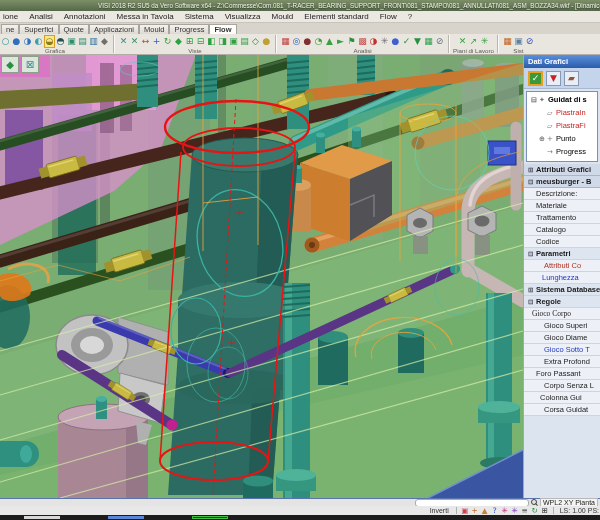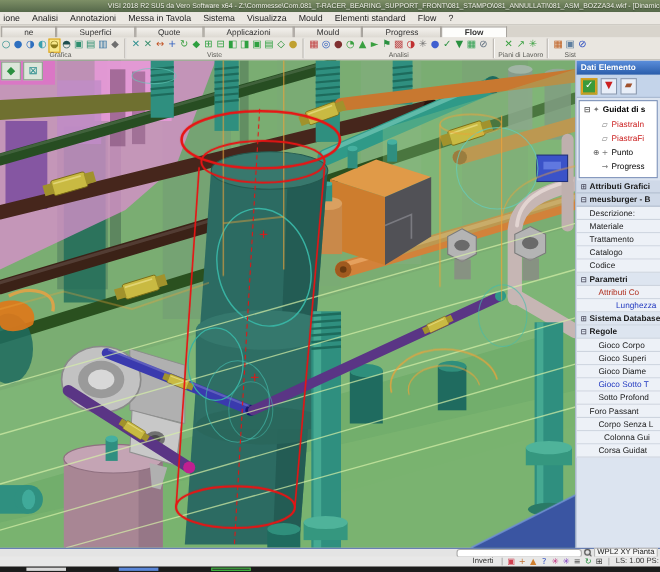--- a/index.html
+++ b/index.html
@@ -15,21 +15,21 @@
 
   
   .menubar{position:absolute;top:11px;left:0;width:600px;height:12px;
     background:#ebe8e2;border-bottom:1px solid #c9c5bd;box-sizing:border-box;
     display:flex;align-items:center;gap:11px;padding-left:3px;font-size:8px;color:#222;}
   .menuitem{white-space:nowrap;cursor:default;}
 
   
   .tabrow{position:absolute;top:23px;left:0;width:600px;height:11px;
     background:#d8d4cc;display:flex;align-items:flex-end;padding-left:1px;box-sizing:border-box;}
-  .tab{font-size:7.5px;line-height:9px;height:9px;padding:0 20px;border:1px solid #a8a49e;
+  .tab{font-size:7.5px;line-height:9px;height:9px;padding:0 4px;border:1px solid #a8a49e;
     border-bottom:none;background:linear-gradient(#f4f2ee,#ddd9d2);color:#333;white-space:nowrap;margin-top:21px;}
   .tab.sel{background:#fdfdfb;font-weight:bold;}
 
   
   .ribbon{position:absolute;top:34px;left:0;width:600px;height:21px;
     background:#e9e6e0;border-bottom:1px solid #b2aea6;box-sizing:border-box;
     display:flex;align-items:flex-start;}
   .rgroup{display:flex;flex-direction:column;align-items:center;padding-top:1px;}
   .ricons{display:flex;}
   .ricon{width:11px;height:13px;display:flex;align-items:center;justify-content:center;
@@ -519,21 +519,21 @@
     <div class="cicon">
           <span class="glyph" style="color: rgb(42, 144, 64);">◆</span>
         </div>
         <div class="cicon">
           <span class="glyph" style="color: rgb(46, 143, 143);">⊠</span>
         </div>
       </div>
   </div>
 
   <div class="panel">
-    <div class="panel-header">Dati Elemento</div>
+    <div class="panel-header">Dati Grafici</div>
     <div class="panel-toolbar">
 
     <div class="pticon sel" style="background: rgb(58, 154, 58);">
           <span class="glyph" style="color: rgb(255, 255, 255);">✓</span>
         </div>
         <div class="pticon">
           <span class="glyph" style="color: rgb(204, 32, 32);">▼</span>
         </div>
         <div class="pticon">
           <span class="glyph" style="color: rgb(160, 82, 45);">▰</span>
@@ -611,71 +611,71 @@
         <div class="prow group">
           <span class="pbox glyph">⊟</span>
           <span class="plb">Parametri</span>
         </div>
 
         <div class="prow" style="padding-left: 12px;">
           <span class="pbox glyph"></span>
           <span class="plb" style="color: rgb(176, 48, 32);">Attributi Co</span>
         </div>
 
-        <div class="prow" style="padding-left: 28px;">
+        <div class="prow" style="padding-left: 10px;">
           <span class="pbox glyph"></span>
           <span class="plb" style="color: rgb(32, 56, 192);">Lunghezza</span>
         </div>
 
         <div class="prow group">
           <span class="pbox glyph">⊞</span>
           <span class="plb">Sistema Database</span>
         </div>
 
         <div class="prow group">
           <span class="pbox glyph">⊟</span>
           <span class="plb">Regole</span>
         </div>
 
+        <div class="prow" style="padding-left: 0; font-family: Liberation Serif, serif;">
+          <span class="pbox glyph"></span>
+          <span class="plb">Gioco Corpo</span>
+        </div>
+
         <div class="prow" style="padding-left: 12px;">
           <span class="pbox glyph"></span>
-          <span class="plb">Gioco Corpo</span>
+          <span class="plb">Gioco Superi</span>
         </div>
 
         <div class="prow" style="padding-left: 12px;">
           <span class="pbox glyph"></span>
-          <span class="plb">Gioco Superi</span>
+          <span class="plb">Gioco Diame</span>
         </div>
 
         <div class="prow" style="padding-left: 12px;">
           <span class="pbox glyph"></span>
-          <span class="plb">Gioco Diame</span>
+          <span class="plb" style="color: rgb(32, 56, 192);">Gioco Sotto T</span>
         </div>
 
         <div class="prow" style="padding-left: 12px;">
           <span class="pbox glyph"></span>
-          <span class="plb" style="color: rgb(32, 56, 192);">Gioco Sotto T</span>
+          <span class="plb">Extra Profond</span>
+        </div>
+
+        <div class="prow" style="">
+          <span class="pbox glyph"></span>
+          <span class="plb">Foro Passant</span>
         </div>
 
         <div class="prow" style="padding-left: 12px;">
           <span class="pbox glyph"></span>
-          <span class="plb">Sotto Profond</span>
-        </div>
-
-        <div class="prow" style="">
-          <span class="pbox glyph"></span>
-          <span class="plb">Foro Passant</span>
-        </div>
-
-        <div class="prow" style="padding-left: 12px;">
-          <span class="pbox glyph"></span>
           <span class="plb">Corpo Senza L</span>
         </div>
 
-        <div class="prow" style="padding-left: 8px; justify-content: center;">
+        <div class="prow" style="padding-left: 8px;">
           <span class="pbox glyph"></span>
           <span class="plb">Colonna Gui</span>
         </div>
 
         <div class="prow" style="padding-left: 12px;">
           <span class="pbox glyph"></span>
           <span class="plb">Corsa Guidat</span>
         </div>
       </div>
   </div>

